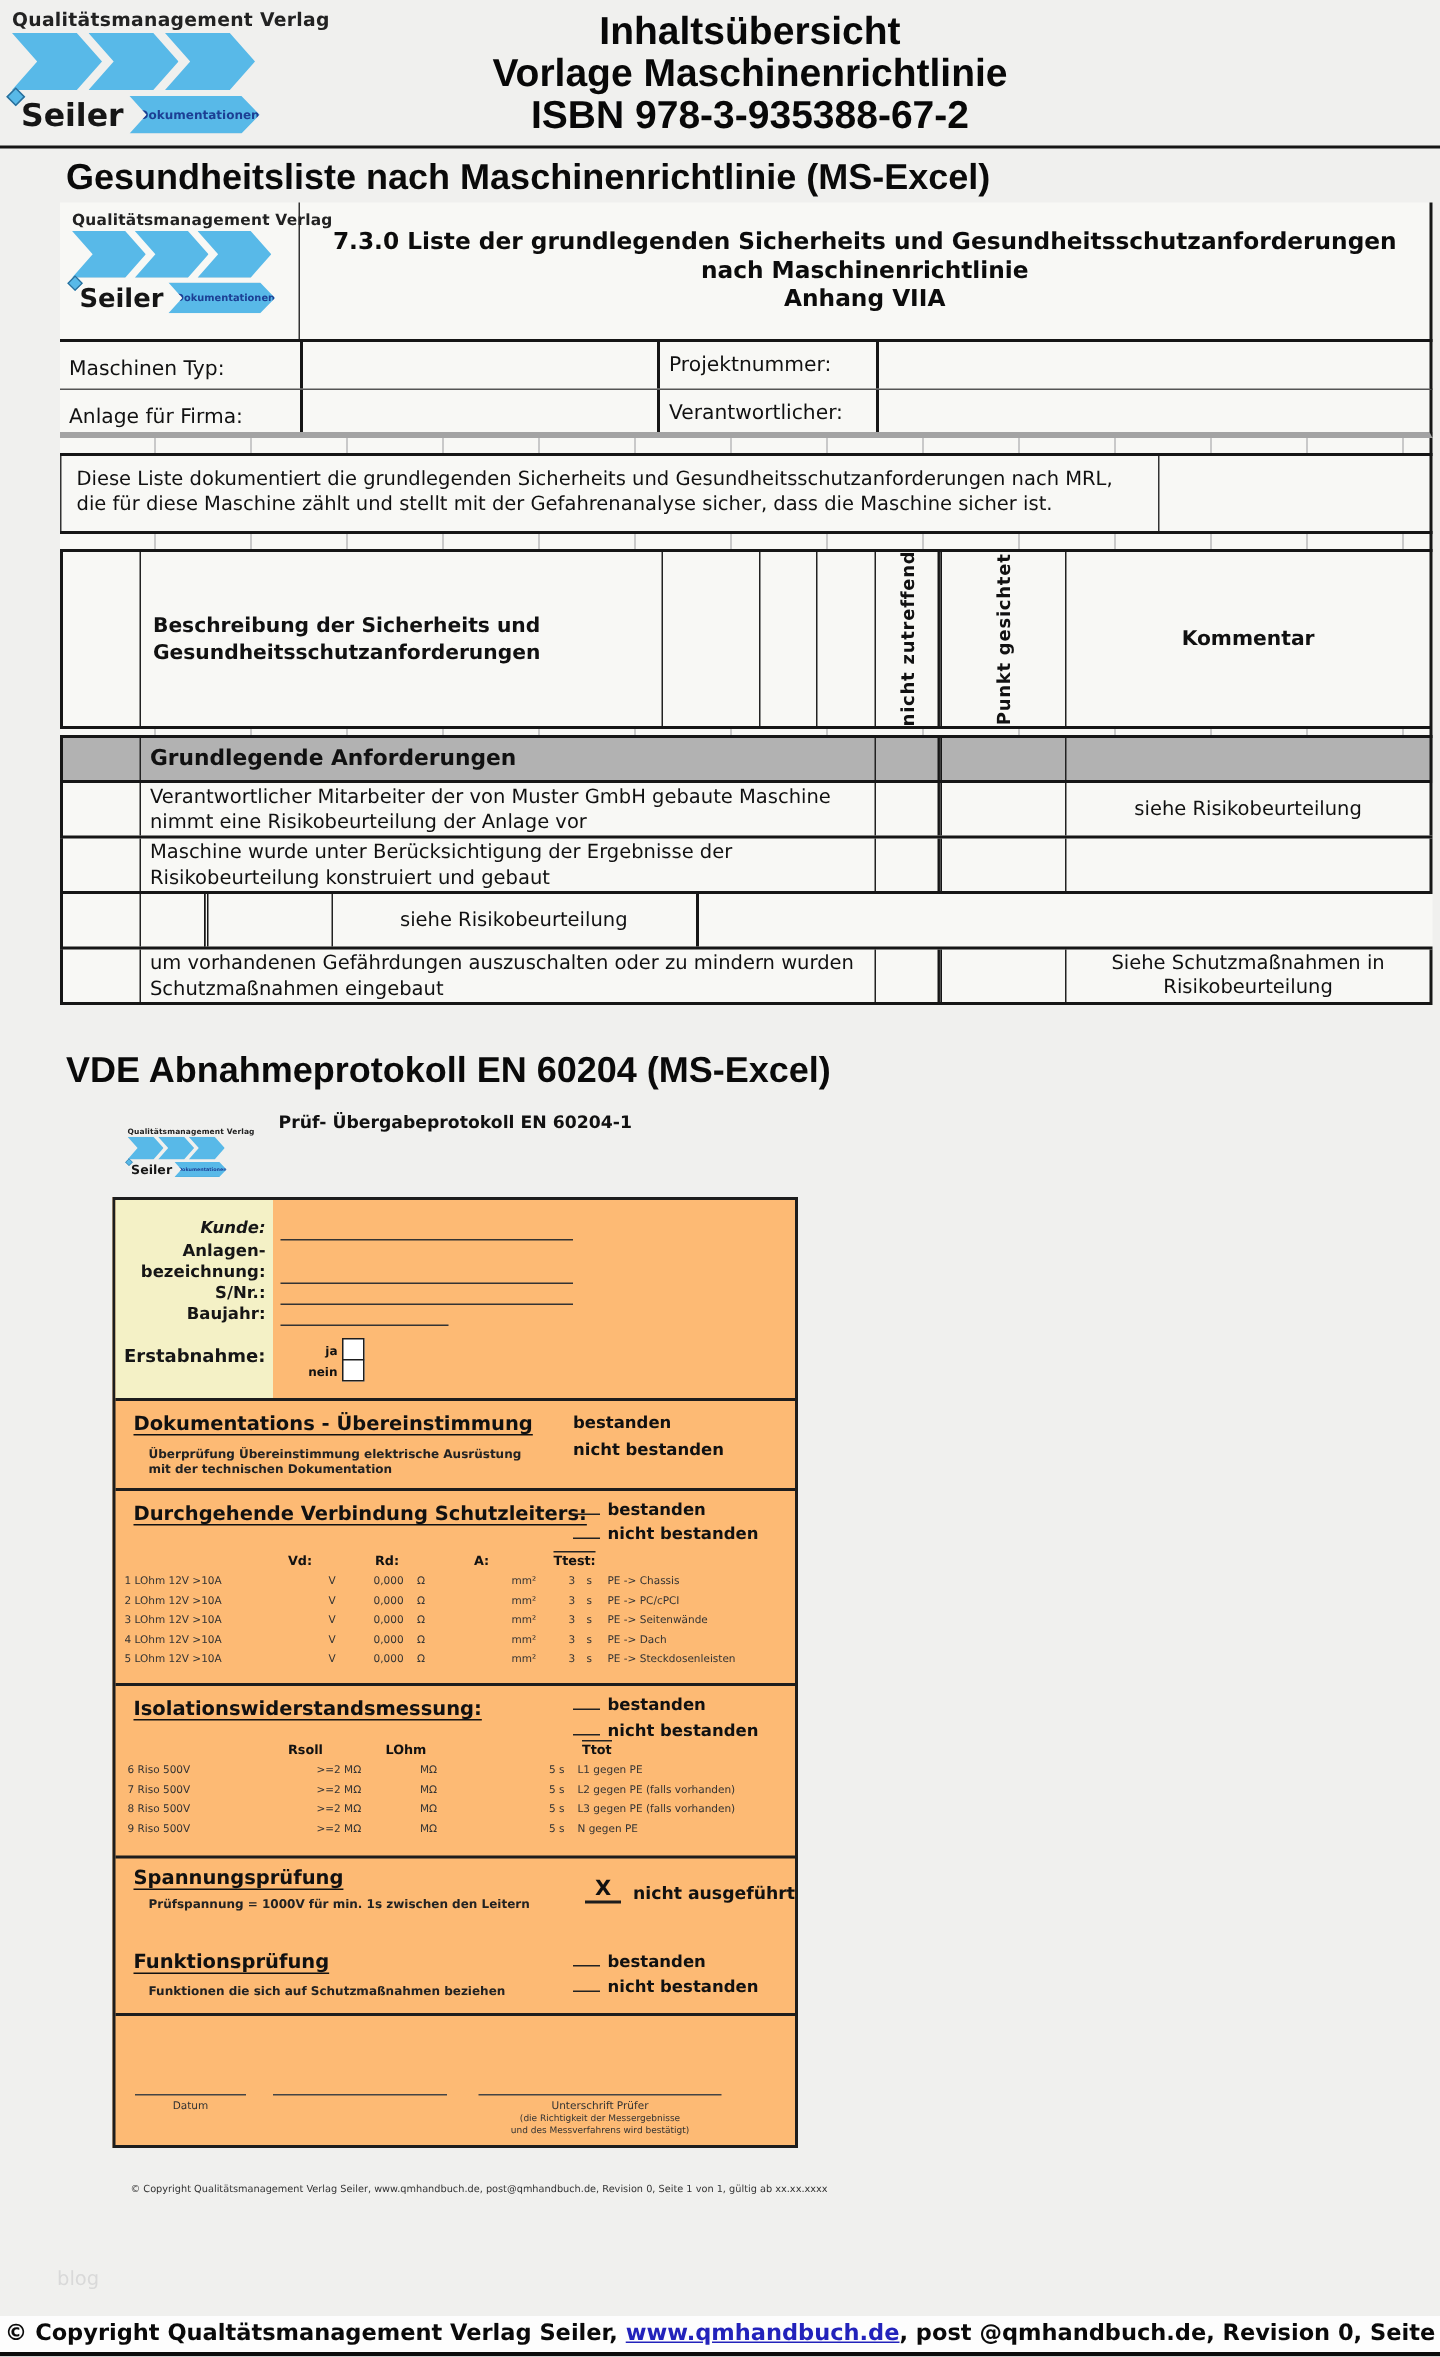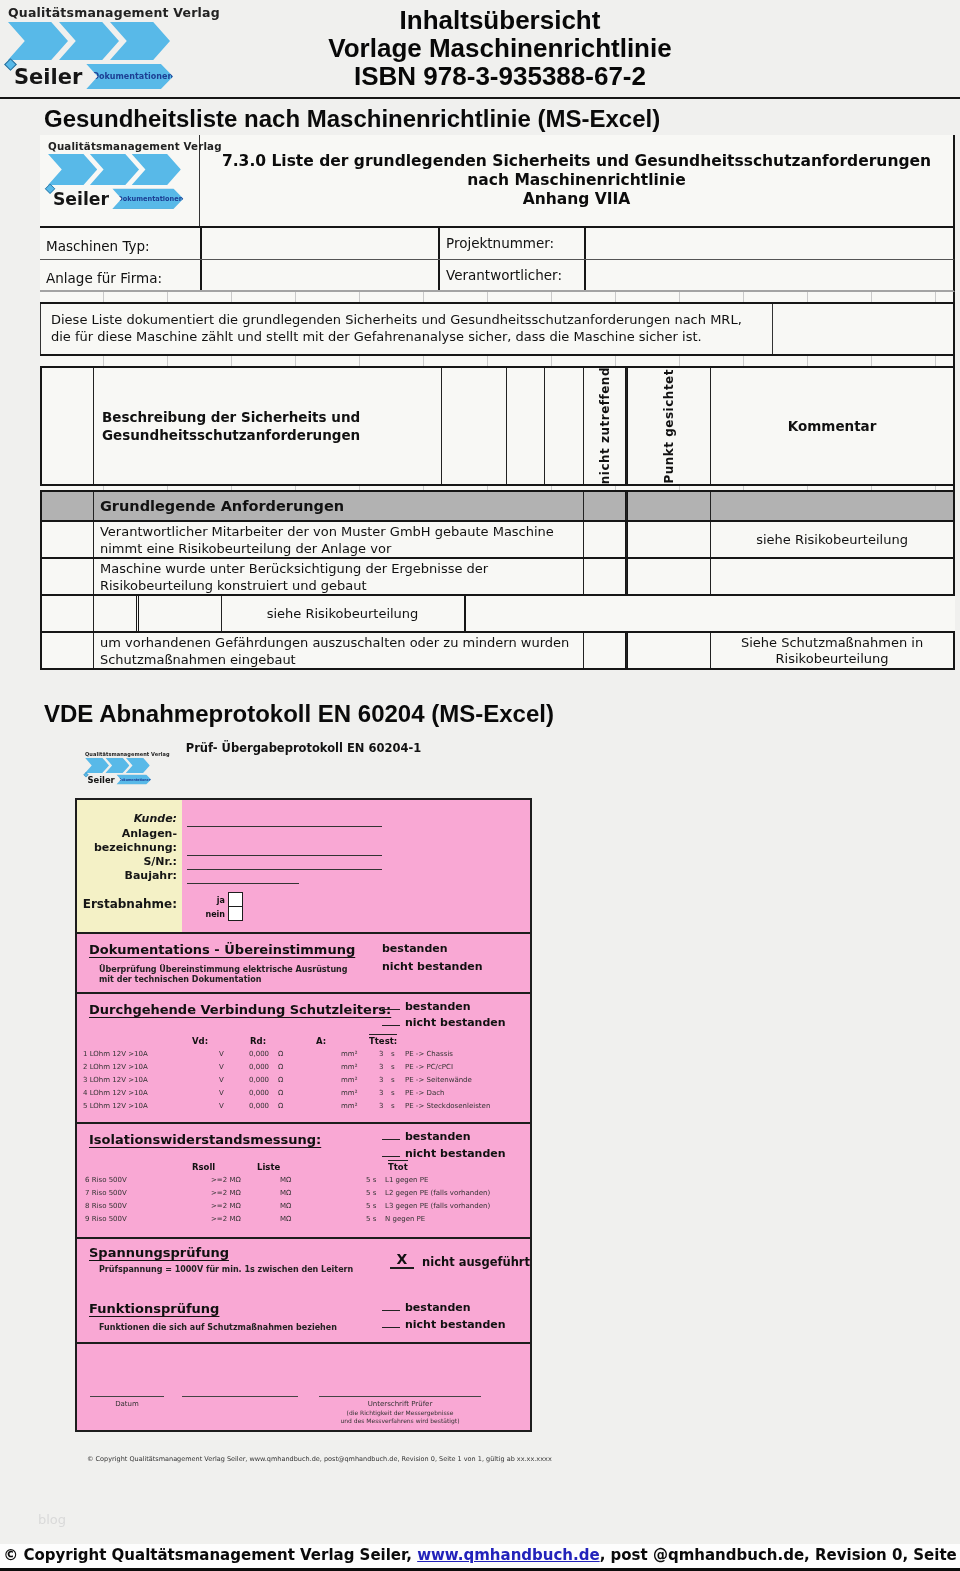--- a/index.html
+++ b/index.html
@@ -40,21 +40,21 @@
   .sec1-heading { top:105px; }
   .sec2-heading { top:700px; }
 
   
   .form1 { position:absolute; left:40px; top:135px; width:915px; background:#f8f8f5; }
   .fr { border-right:2px solid #161616; }
   .f1-header { display:flex; height:93px; border-bottom:2px solid #161616; }
   .f1-logo-cell { width:160px; border-right:1.5px solid #333; padding:5px 0 0 8px; }
   .f1-title { flex:1; text-align:center; font-weight:bold; font-size:15.5px; line-height:19px; padding-top:17px; color:#0c0c0c; }
   .f1-row { display:flex; height:32px; font-size:13.5px; border-bottom:1px solid #555; }
-  .f1-row.last { border-bottom:2px solid #a3a3a3; }
+  .f1-row.last { border-bottom:4px solid #a3a3a3; }
   .c-label1 { width:160px; padding:10px 0 0 6px; }
   .c-input1 { width:240px; border-left:2px solid #161616; border-right:2px solid #161616; }
   .c-label2 { width:144px; padding:7px 0 0 6px; }
   .c-input2 { flex:1; border-left:2px solid #161616; }
   .grid-strip { height:12px; background:repeating-linear-gradient(to right, transparent 0 63px, #c9c9c9 63px 64px);
                 border-bottom:2px solid #161616; }
   .grid-strip.thin { height:6px; }
   .f1-usage { display:flex; min-height:52px; border-bottom:2px solid #161616; }
   .usage-label { width:160px; font-weight:bold; font-size:15px; padding:16px 0 0 8px; }
   .usage-text { width:733px; border-left:1.5px solid #333; border-right:1.5px solid #333;
@@ -75,21 +75,21 @@
            font-size:13px; text-align:center; line-height:16px; border-right:2px solid #161616; }
   .tc-cm-h { font-weight:bold; font-size:13.5px; }
   .tc-desc { width:490px; font-size:13px; line-height:16.5px; padding:2px 6px; }
   .tc-group { width:490px; font-weight:bold; font-size:14.5px; display:flex; align-items:center; padding:0 6px; }
   .vtext { writing-mode:vertical-rl; transform:rotate(180deg); font-weight:bold; font-size:12px;
            letter-spacing:0.5px; white-space:nowrap; }
 
   
   .f2-title { position:absolute; left:75px; top:741px; width:457px; text-align:center;
               font-weight:bold; font-size:11.5px; color:#111; }
-  .f2-box { position:absolute; left:75px; top:798px; width:457px; background:#f9a8d4; border:2px solid #1d1d1d; }
+  .f2-box { position:absolute; left:75px; top:798px; width:457px; background:#fdba74; border:2px solid #1d1d1d; }
   .f2-sec { position:relative; border-top:2px solid #1d1d1d; }
   .f2-sec:first-child { border-top:none; }
   .f2-customer { height:132px; }
   .f2-yellow { position:absolute; left:0; top:0; width:105px; height:132px; background:#f4f1c6; }
   .f2-lab { position:absolute; width:100px; text-align:right; font-weight:bold; font-size:11px; color:#161616; }
   .f2-lab.it { font-style:italic; }
   .f2-line { position:absolute; height:0; border-bottom:1.5px solid #333; }
   .f2-cb-lab { position:absolute; font-size:8px; font-weight:bold; text-align:right; width:40px; }
   .f2-cb { position:absolute; width:15px; height:15px; background:#fff; border:1.5px solid #1d1d1d; }
 
@@ -372,21 +372,21 @@
           <span class="pe-u">s</span>
           <span class="pe-tg">PE -&gt; Steckdosenleisten</span>
       </div>
     </div>
 
     <div class="f2-sec f2-iso">
       <div class="f2-h" style="top:8px;">Isolationswiderstandsmessung:</div>
       <div class="f2-pf" style="top:6px;"><span class="mark"></span><span>bestanden</span></div>
       <div class="f2-pf" style="top:23px;"><span class="mark"></span><span>nicht bestanden</span></div>
       <div class="f2-col" style="left:115px; top:38px;">Rsoll</div>
-      <div class="f2-col" style="left:180px; top:38px;">Liste</div>
+      <div class="f2-col" style="left:180px; top:38px;">LOhm</div>
       <div class="f2-col ovl" style="left:293px; top:36px;margin-left:18px;">Ttot</div>
       <div class="iso-row" style="top:52px;">
         <span class="iso-l">6 Riso 500V</span>
           <span class="iso-req">&gt;=2 MΩ</span>
           <span class="iso-un">MΩ</span>
           <span class="iso-t">5 s</span>
           <span class="iso-tg">L1 gegen PE</span>
       </div>
       <div class="iso-row" style="top:65px;">
         <span class="iso-l">7 Riso 500V</span>

